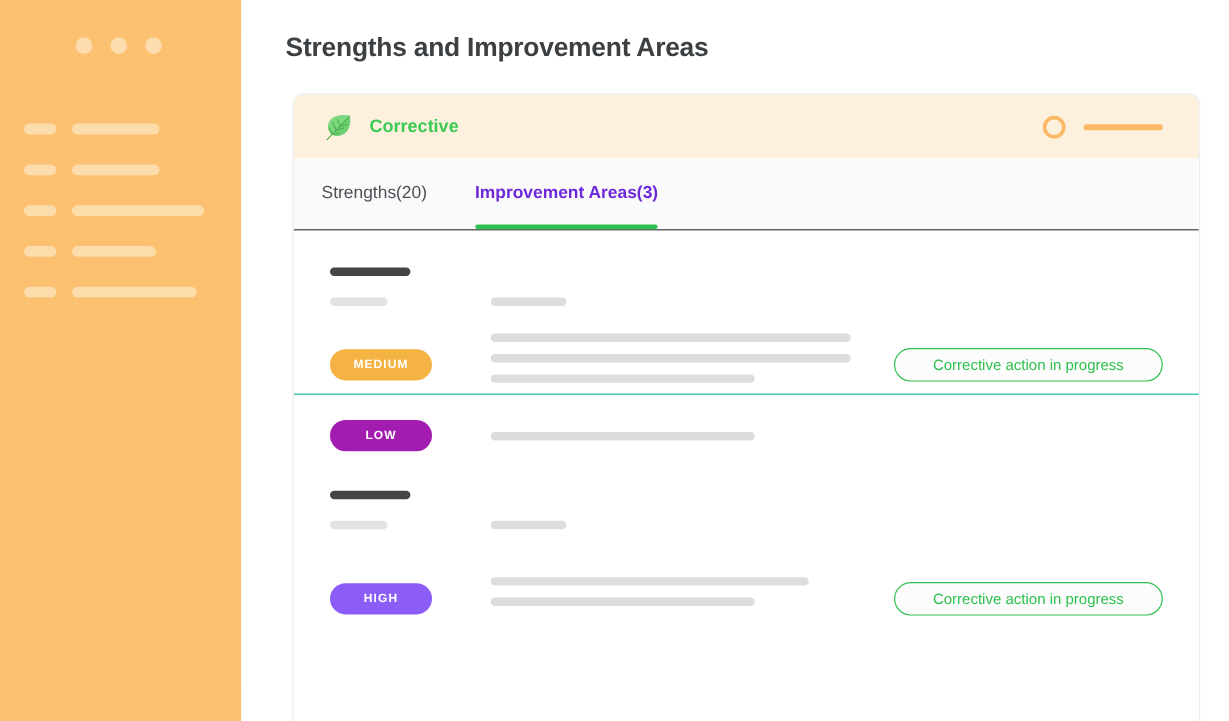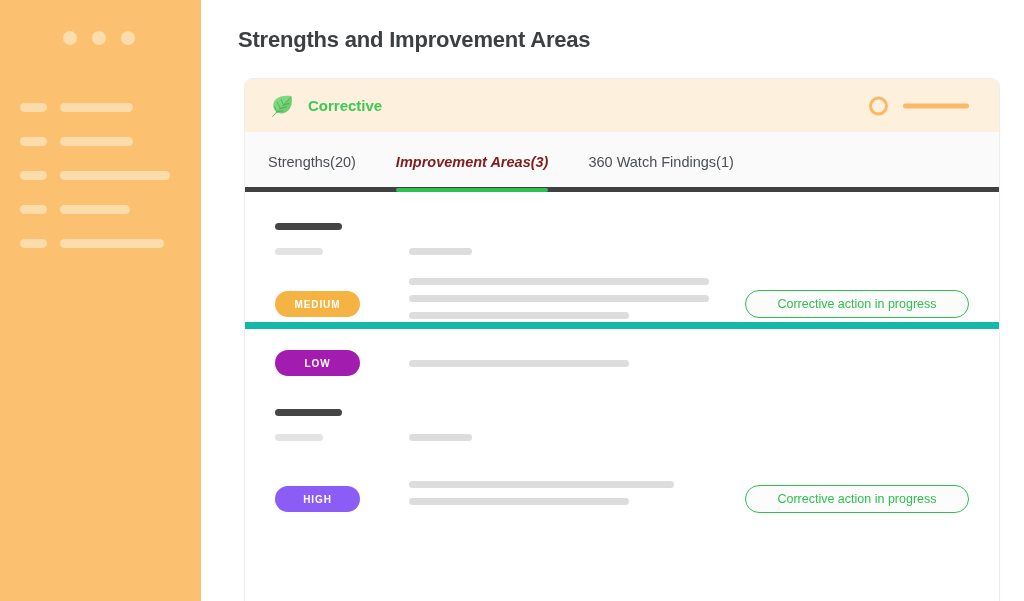--- a/index.html
+++ b/index.html
@@ -76,41 +76,41 @@
   }
   .header-bar {
     width: 66px; height: 5px; border-radius: 3px; background: #FBB866;
   }
 
   
   .tabs {
     position: relative;
     height: 60px;
     background: #FAFAFB;
-    border-bottom: 5px solid #404040;
-    display: flex; align-items: flex-start;
+    border-bottom: 1px solid #404040;
+    display: flex; align-items: flex-end;
   }
   .tab {
     position: relative;
     height: 60px;
     display: flex; align-items: center;
     font-size: 14.5px; color: #4B4F54;
     cursor: pointer;
     white-space: nowrap;
   }
   .tab:nth-child(1) { margin-left: 23px; }
   .tab + .tab { margin-left: 40px; }
-  .tab.active { color: #7f1d1d; font-weight: bold; font-style: italic; }
+  .tab.active { color: #6d28d9; font-weight: bold; }
   .tab.active::after {
     content: ""; position: absolute; left: 0; right: 0; bottom: 0;
     height: 4px; border-radius: 2px; background: #2EC14F;
   }
 
   
-  .row { position: relative; height: 137px; border-bottom: 7px solid #14b8a6; }
+  .row { position: relative; height: 137px; border-bottom: 1px solid #14b8a6; }
   .row:last-child { border-bottom: none; }
 
   .badge {
     position: absolute;
     width: 85px; height: 26px;
     border-radius: 13px;
     display: flex; align-items: center; justify-content: center;
     color: #ffffff; font-size: 10px; font-weight: bold; letter-spacing: 0.9px;
   }
   .badge.medium { background: #F5B344; }
@@ -196,21 +196,20 @@
         <span class="card-header-title">Corrective</span>
         <div class="header-right">
           <span class="ring"></span>
           <span class="header-bar"></span>
         </div>
       </div>
 
       <div class="tabs">
         <div class="tab">Strengths(20)</div>
         <div class="tab active">Improvement Areas(3)</div>
-        <div class="tab">360 Watch Findings(1)</div>
       </div>
 
       <div class="row">
         <span class="ph dark" style="left:30px; top:31px; width:67px;"></span>
         <span class="ph light" style="left:30px; top:56px; width:48px;"></span>
         <span class="badge medium" style="left:30px; top:99px;">MEDIUM</span>
         <span class="ph mid" style="left:164px; top:56px;  width:63px;"></span>
         <span class="ph mid" style="left:164px; top:86px;  width:300px;"></span>
         <span class="ph mid" style="left:164px; top:103px; width:300px;"></span>
         <span class="ph mid" style="left:164px; top:120px; width:220px;"></span>

